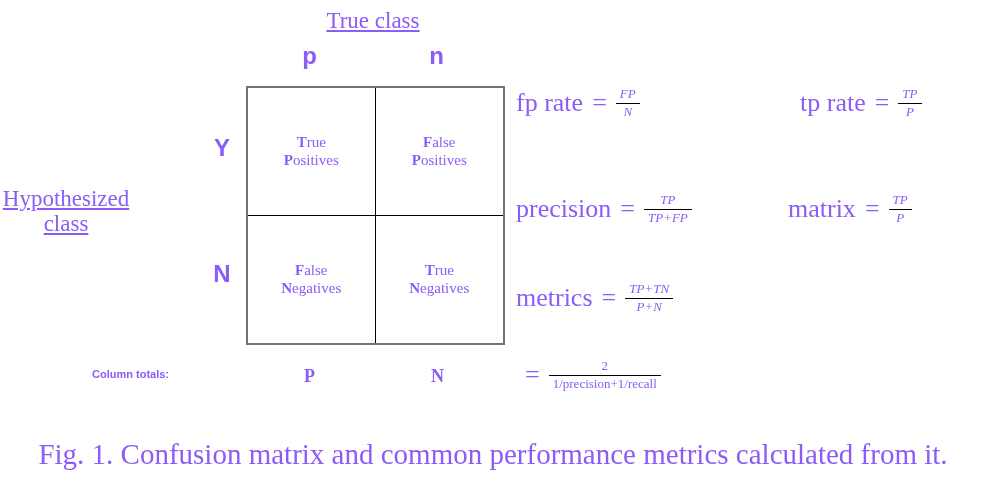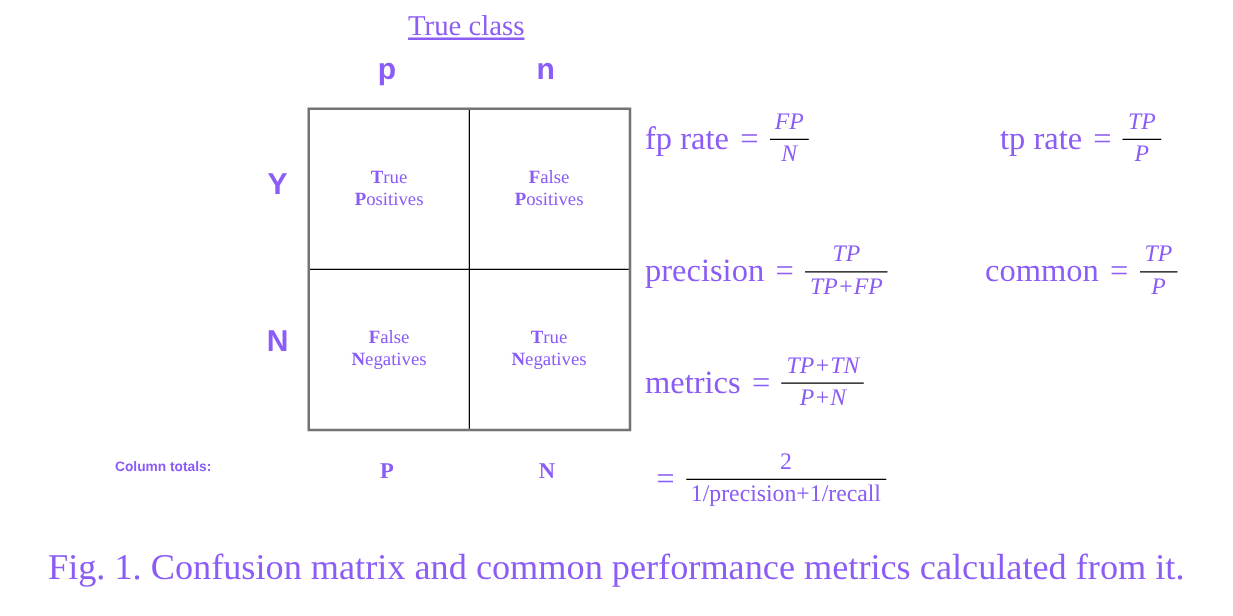--- a/index.html
+++ b/index.html
@@ -53,21 +53,21 @@
 
   
   .formula {
     position: absolute;
     display: flex; align-items: center;
     font-size: 26px; white-space: nowrap;
   }
   .f-eq { margin: 0 9px; }
   .frac {
     display: inline-flex; flex-direction: column;
-    text-align: center; font-size: 19px; line-height: 1.3;
+    text-align: center; font-size: 13px; line-height: 1.3;
   }
   .frac .num { padding: 0 4px; }
   .frac .den { border-top: 1px solid #000; padding: 0 4px; }
   .frac.italic .num, .frac.italic .den { font-style: italic; }
 
   #formula-fp-rate  { left: 516px; top: 86px; }
   #formula-tp-rate  { left: 800px; top: 86px; }
   #formula-precision{ left: 516px; top: 192px; justify-content: center; }
   #formula-recall   { left: 788px; top: 192px; }
   #formula-accuracy { left: 516px; top: 281px; }
@@ -103,20 +103,24 @@
     </div>
     <div class="cell cell-tn">
       <div class="cell-line">True</div>
       <div class="cell-line">Negatives</div>
     </div>
   </div>
 
   <div class="abs sans row-h" id="row-y">Y</div>
   <div class="abs sans row-h" id="row-n">N</div>
 
+  <div class="abs" id="hypothesized">
+    <div class="underlined">Hypothesized</div>
+    <div class="underlined">class</div>
+  </div>
 
   <div class="abs sans" id="col-totals-label">Column totals:</div>
   <div class="abs total" id="total-p">P</div>
   <div class="abs total" id="total-n">N</div>
 
   <div class="formula" id="formula-fp-rate">
     <span class="f-label">fp rate</span>
     <span class="f-eq">=</span>
     <span class="frac italic">
       <span class="num">FP</span>
@@ -136,21 +140,21 @@
   <div class="formula" id="formula-precision">
     <span class="f-label">precision</span>
     <span class="f-eq">=</span>
     <span class="frac italic">
       <span class="num">TP</span>
       <span class="den">TP+FP</span>
     </span>
   </div>
 
   <div class="formula" id="formula-recall">
-    <span class="f-label">common</span>
+    <span class="f-label">matrix</span>
     <span class="f-eq">=</span>
     <span class="frac italic">
       <span class="num">TP</span>
       <span class="den">P</span>
     </span>
   </div>
 
   <div class="formula" id="formula-accuracy">
     <span class="f-label">metrics</span>
     <span class="f-eq">=</span>

